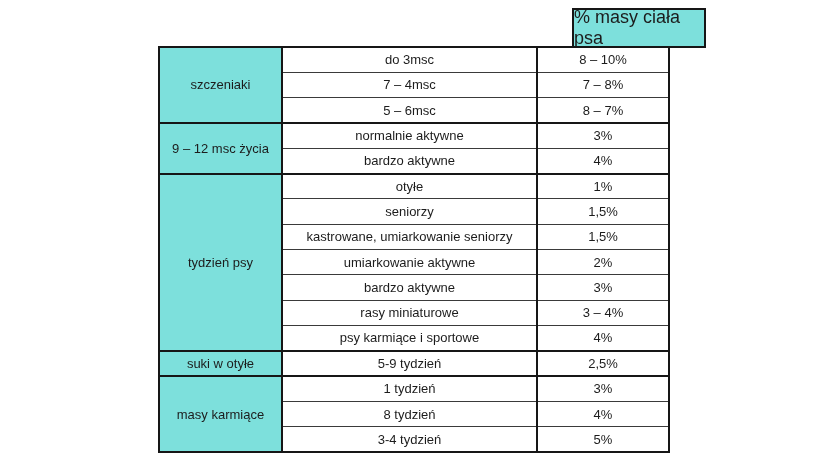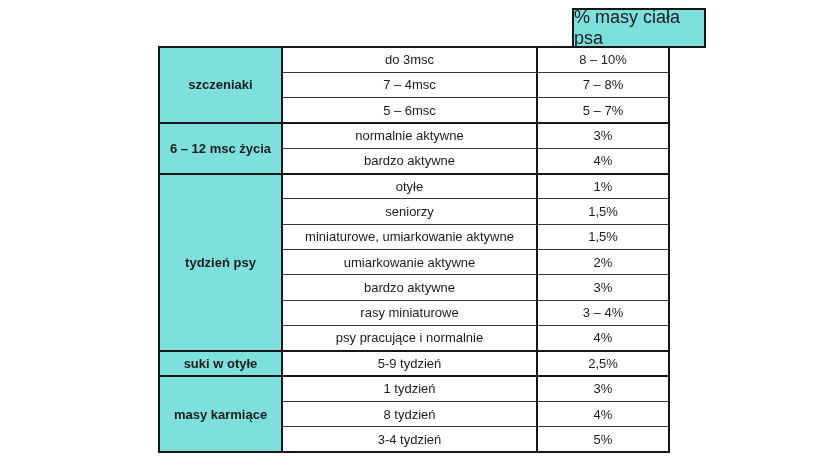--- a/index.html
+++ b/index.html
@@ -49,21 +49,20 @@
     vertical-align: middle;
     height: 25px;
     padding: 4px 4px;
     border-top: 1px solid var(--border-light, #3a3a3a);
     border-bottom: 1px solid var(--border-light, #3a3a3a);
     box-sizing: border-box;
   }
   table.feeding-table td.cat {
     background: var(--teal, #7de0dc);
     border: 2px solid var(--border-dark, #161616);
-    font-weight: bold;
   }
   table.feeding-table td.sub,
   table.feeding-table td.val {
     background: #ffffff;
     border-left: 2px solid var(--border-dark, #161616);
     border-right: 2px solid var(--border-dark, #161616);
   }
   table.feeding-table td.group-start {
     border-top: 2px solid var(--border-dark, #161616);
   }
@@ -91,58 +90,58 @@
           <td class="cat group-start" rowspan="3">szczeniaki</td>
           <td class="sub group-start">do 3msc</td>
           <td class="val group-start">8 – 10%</td>
         </tr>
         <tr>
           <td class="sub">7 – 4msc</td>
           <td class="val">7 – 8%</td>
         </tr>
         <tr>
           <td class="sub">5 – 6msc</td>
-          <td class="val">5 – 7%</td>
+          <td class="val">8 – 7%</td>
         </tr>
         <tr>
-          <td class="cat group-start" rowspan="2">6 – 12 msc życia</td>
+          <td class="cat group-start" rowspan="2">9 – 12 msc życia</td>
           <td class="sub group-start">normalnie aktywne</td>
           <td class="val group-start">3%</td>
         </tr>
         <tr>
           <td class="sub">bardzo aktywne</td>
           <td class="val">4%</td>
         </tr>
         <tr>
           <td class="cat group-start" rowspan="7">tydzień psy</td>
           <td class="sub group-start">otyłe</td>
           <td class="val group-start">1%</td>
         </tr>
         <tr>
           <td class="sub">seniorzy</td>
           <td class="val">1,5%</td>
         </tr>
         <tr>
-          <td class="sub">miniaturowe, umiarkowanie aktywne</td>
+          <td class="sub">kastrowane, umiarkowanie seniorzy</td>
           <td class="val">1,5%</td>
         </tr>
         <tr>
           <td class="sub">umiarkowanie aktywne</td>
           <td class="val">2%</td>
         </tr>
         <tr>
           <td class="sub">bardzo aktywne</td>
           <td class="val">3%</td>
         </tr>
         <tr>
           <td class="sub">rasy miniaturowe</td>
           <td class="val">3 – 4%</td>
         </tr>
         <tr>
-          <td class="sub">psy pracujące i normalnie</td>
+          <td class="sub">psy karmiące i sportowe</td>
           <td class="val">4%</td>
         </tr>
         <tr>
           <td class="cat group-start" rowspan="1">suki w otyłe</td>
           <td class="sub group-start">5-9 tydzień</td>
           <td class="val group-start">2,5%</td>
         </tr>
         <tr>
           <td class="cat group-start" rowspan="3">masy karmiące</td>
           <td class="sub group-start">1 tydzień</td>

